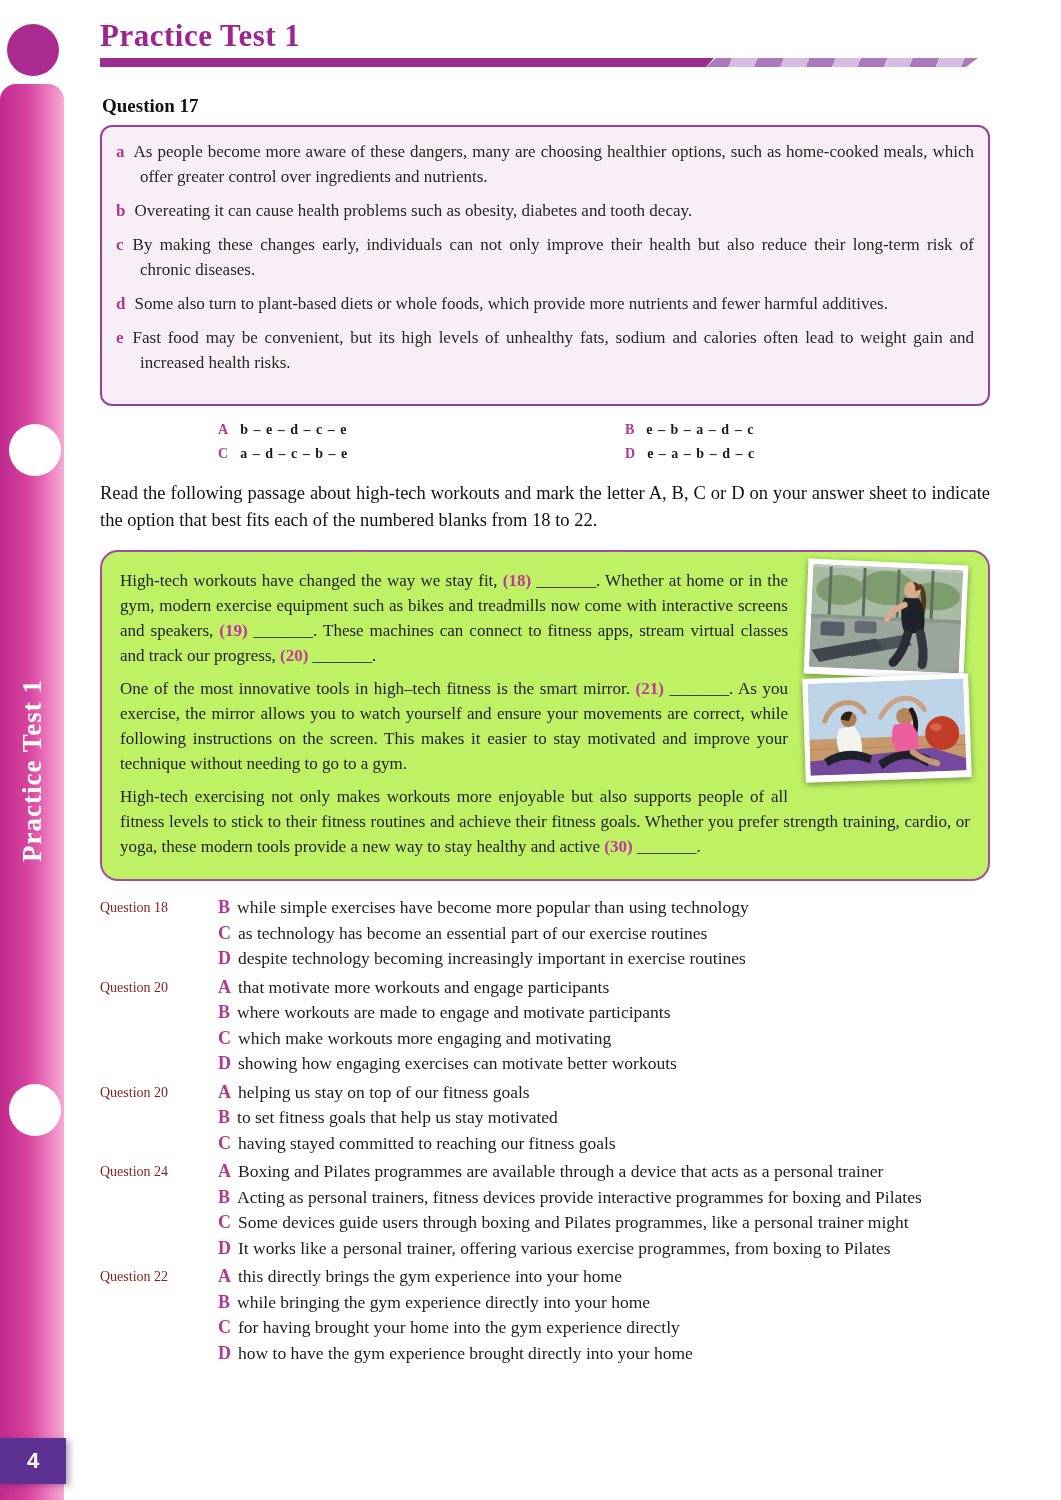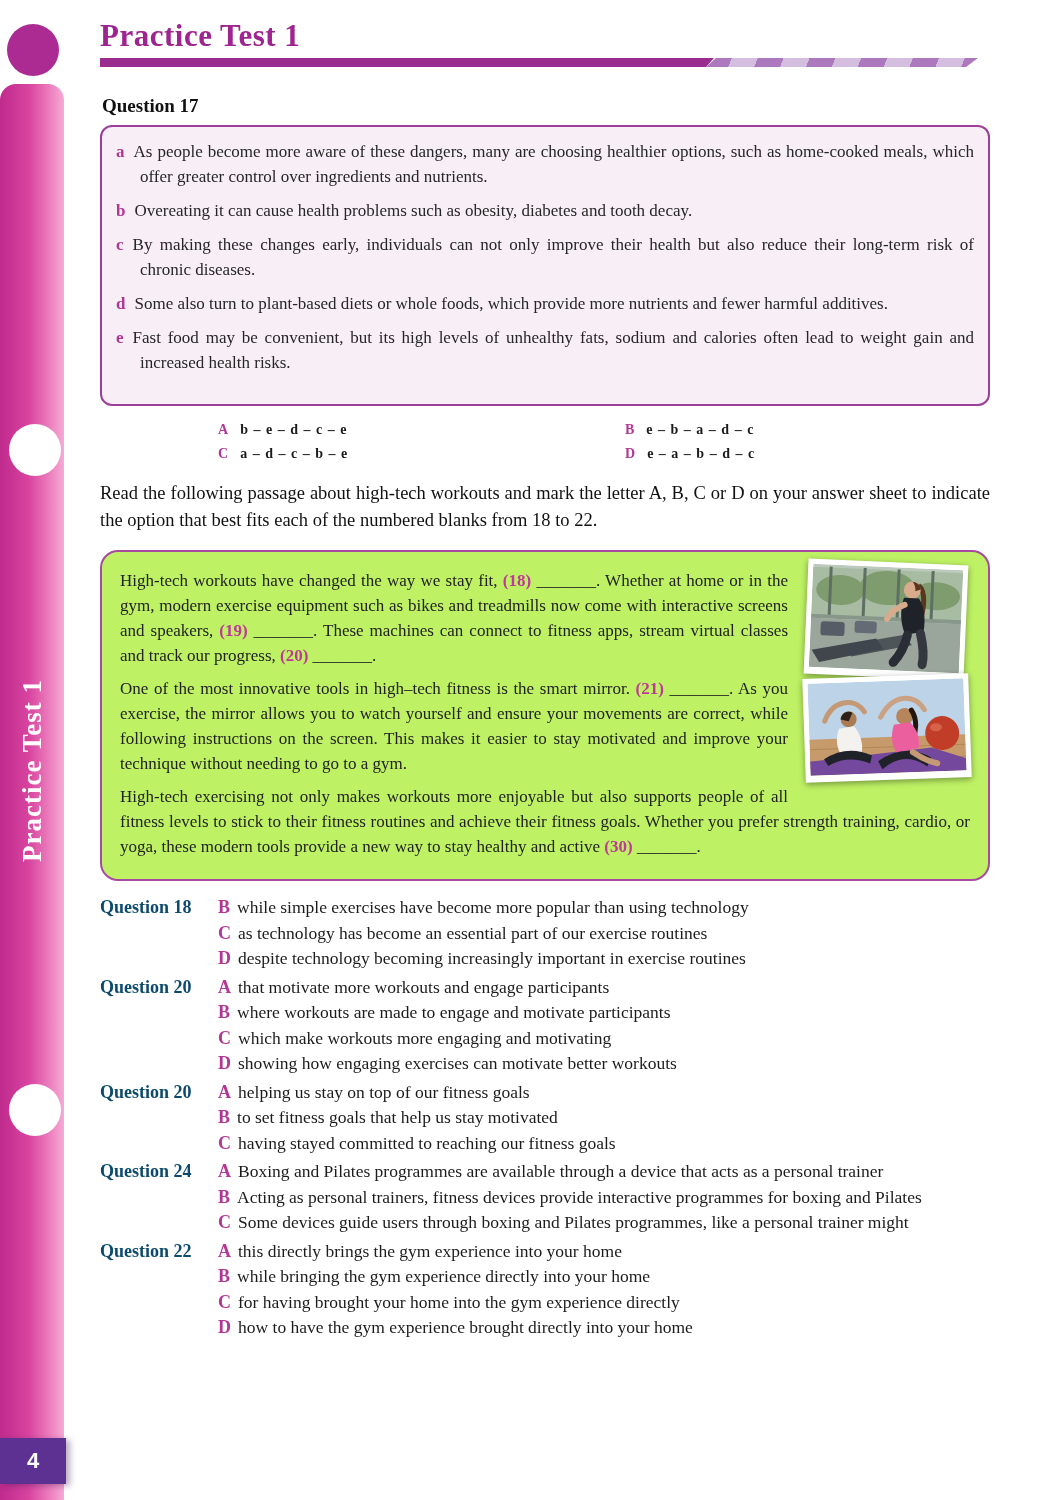--- a/index.html
+++ b/index.html
@@ -55,22 +55,22 @@
   .photo { position:absolute; background:#fff; padding:5px 5px 7px 5px;
     box-shadow:0 2px 6px rgba(0,0,0,.4); }
   .photo-1 { top:0; right:4px; transform:rotate(2.5deg); }
   .photo-2 { top:114px; right:0; transform:rotate(-2deg); }
   .photo svg { display:block; }
   .passage-para { font-size:17px; line-height:25px; text-align:justify; margin:8px 0; color:#222; }
   .blank-num { color:#c03898; font-weight:bold; }
   
   .questions { margin-top:10px; }
   .q-block { display:flex; margin:0 0 3px 0; }
-  .q-label { width:118px; flex:0 0 118px; font-weight:bold; font-size:18px;
-    line-height:25.5px; color:#0c4a6e; }
+  .q-label { width:118px; flex:0 0 118px; font-weight:normal; font-size:14px;
+    line-height:25.5px; color:#7f1d1d; }
   .q-options { flex:1; }
   .q-option { font-size:17.5px; line-height:25.5px; padding-left:24px; text-indent:-24px;
     color:#1c1c1c; text-align:justify; }
   .q-option .opt-letter { color:#b23694; font-weight:bold; margin-right:7px; font-size:18px; }
 </style>
 </head>
 <body>
 
 <div class="top-circle"></div>
 <div class="sidebar">
@@ -240,20 +240,21 @@
       <div class="q-block">
         <div class="q-label">Question 24</div>
         <div class="q-options">
 
             <div class="q-option"><span class="opt-letter">A</span><span class="opt-text">Boxing and Pilates programmes are available through a device that acts as a personal trainer</span></div>
 
             <div class="q-option"><span class="opt-letter">B</span><span class="opt-text">Acting as personal trainers, fitness devices provide interactive programmes for boxing and Pilates</span></div>
 
             <div class="q-option"><span class="opt-letter">C</span><span class="opt-text">Some devices guide users through boxing and Pilates programmes, like a personal trainer might</span></div>
 
+            <div class="q-option"><span class="opt-letter">D</span><span class="opt-text">It works like a personal trainer, offering various exercise programmes, from boxing to Pilates</span></div>
           </div>
       </div>
 
       <div class="q-block">
         <div class="q-label">Question 22</div>
         <div class="q-options">
 
             <div class="q-option"><span class="opt-letter">A</span><span class="opt-text">this directly brings the gym experience into your home</span></div>
 
             <div class="q-option"><span class="opt-letter">B</span><span class="opt-text">while bringing the gym experience directly into your home</span></div>

